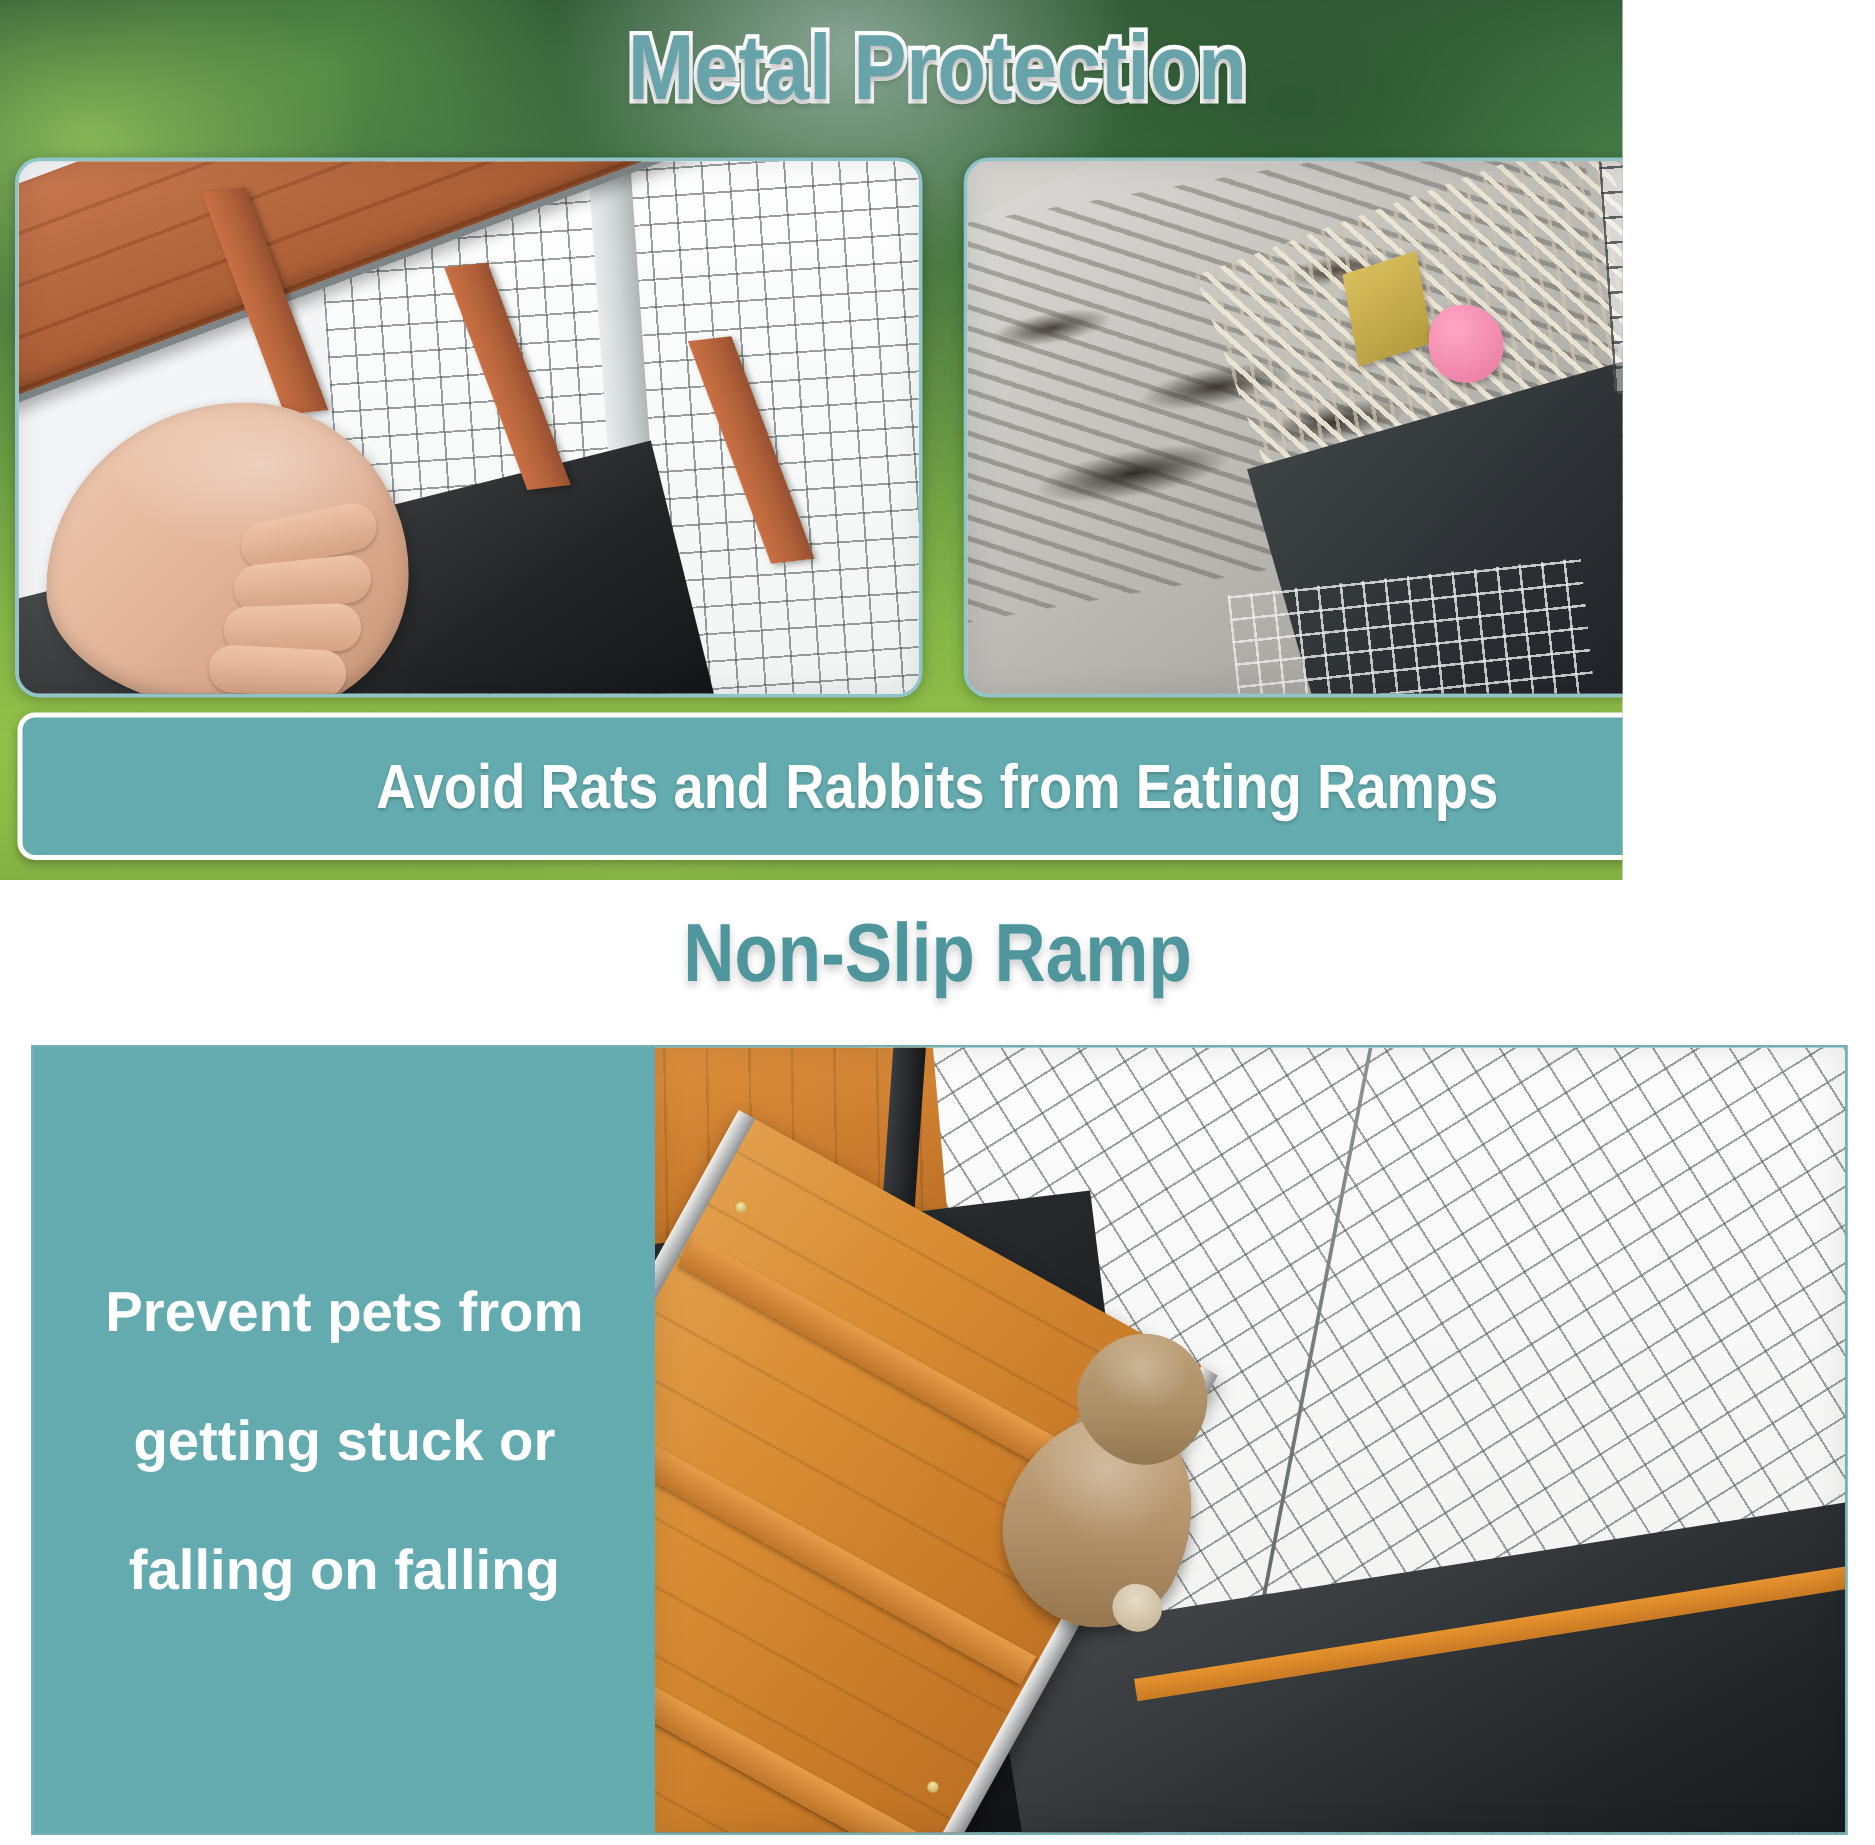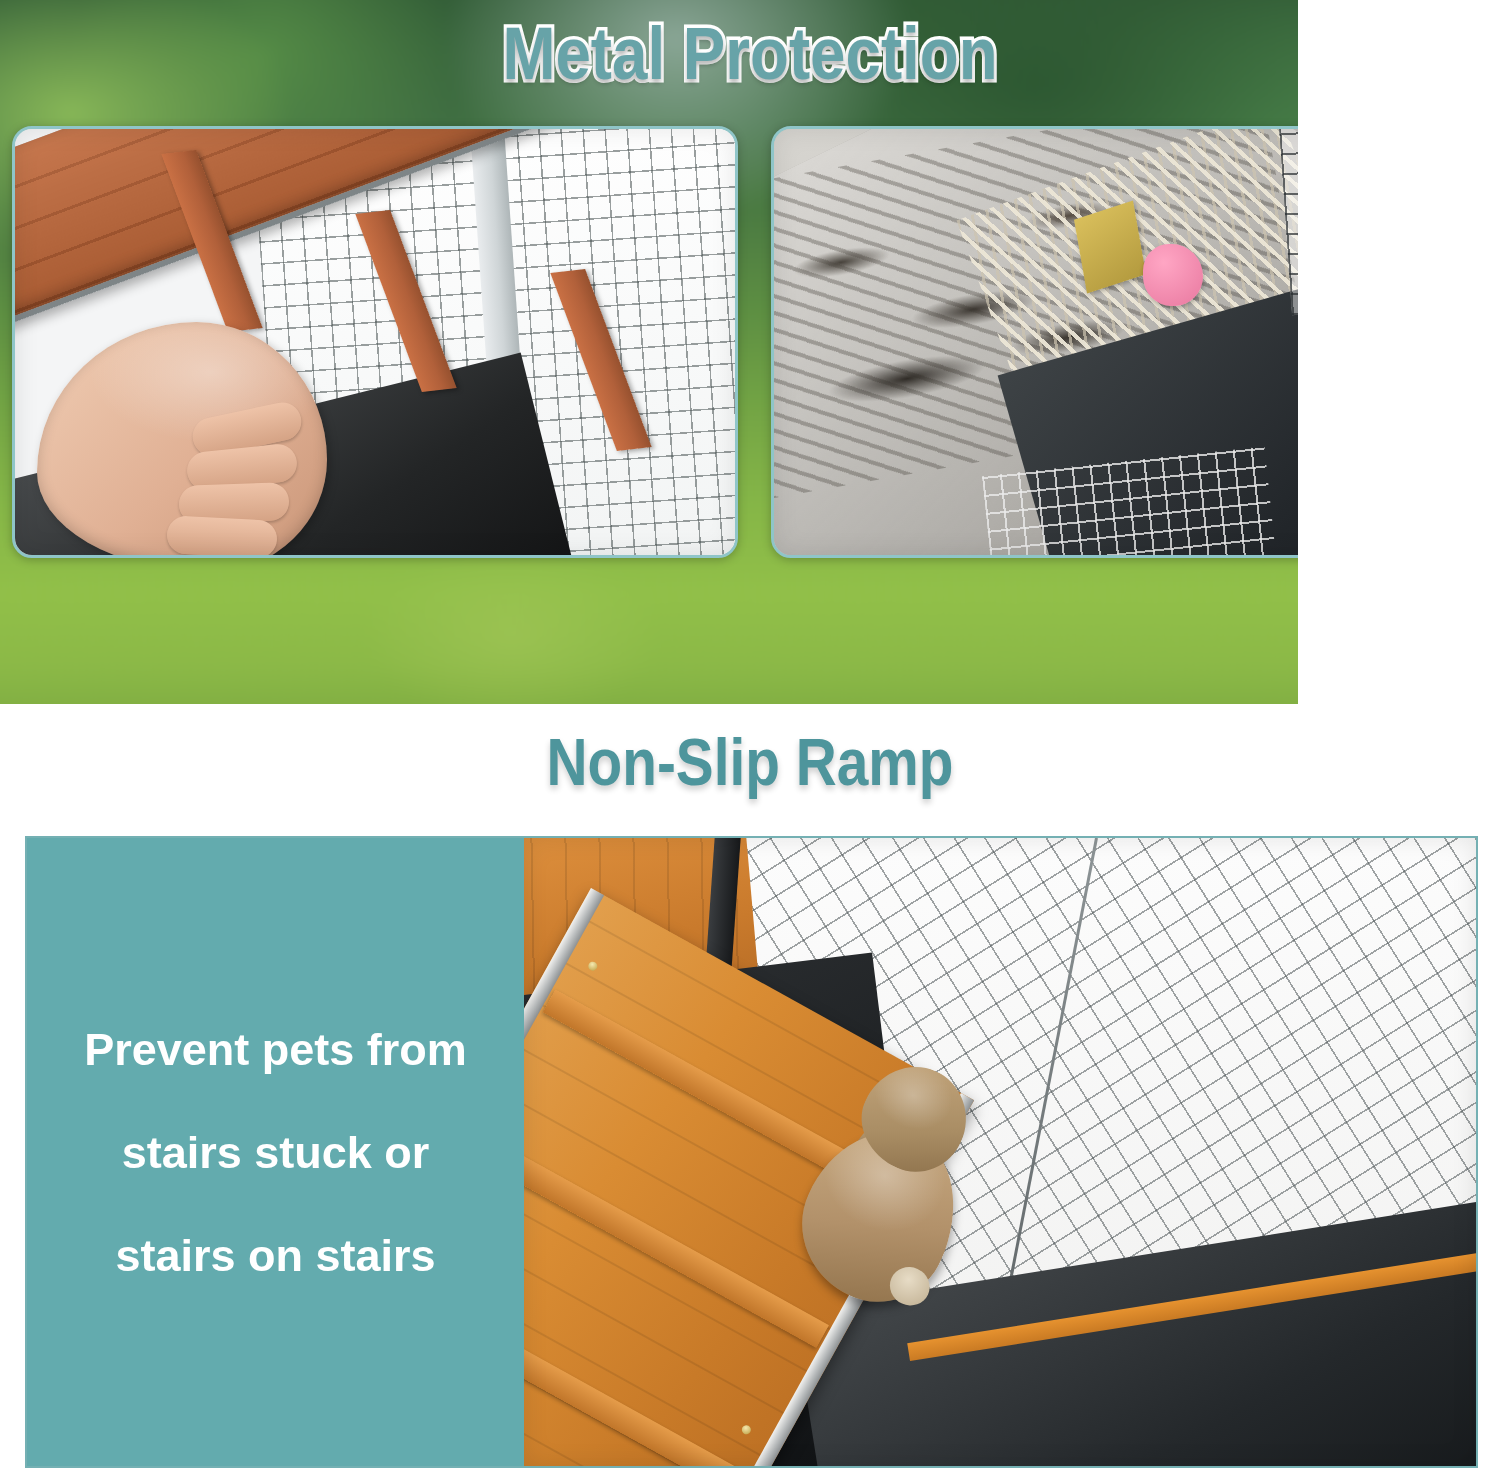--- a/index.html
+++ b/index.html
@@ -399,32 +399,35 @@
         <div class="pB-yellow"></div>
         <div class="pB-pink"></div>
         <div class="pB-tray"></div>
         <div class="pB-trayrail"></div>
         <div class="pB-mesh"></div>
         <div class="pB-meshlow"></div>
         <div class="edge-fade"></div>
       </div>
     </figure>
 
+    <div class="caption-banner">
+      <span class="caption-text">Avoid Rats and Rabbits from Eating Ramps</span>
+    </div>
   </section>
 
   <section class="section-white">
 
     <h2 class="subhead">Non-Slip Ramp</h2>
 
     <div class="bottom-row">
 
       <div class="bottom-text-block">
         <span class="bottom-text-line">Prevent pets from</span>
-        <span class="bottom-text-line">stairs stuck or</span>
-        <span class="bottom-text-line">stairs on stairs</span>
+        <span class="bottom-text-line">getting stuck or</span>
+        <span class="bottom-text-line">falling on falling</span>
       </div>
 
       <figure class="photoC">
         <div class="pC-meshbig"></div>
         <div class="pC-meshline"></div>
         <div class="pC-wood-left"></div>
         <div class="pC-hutch-dark"></div>
         <div class="pC-hutch-post"></div>
         <div class="pC-floor"></div>
         <div class="pC-floorrail"></div>

